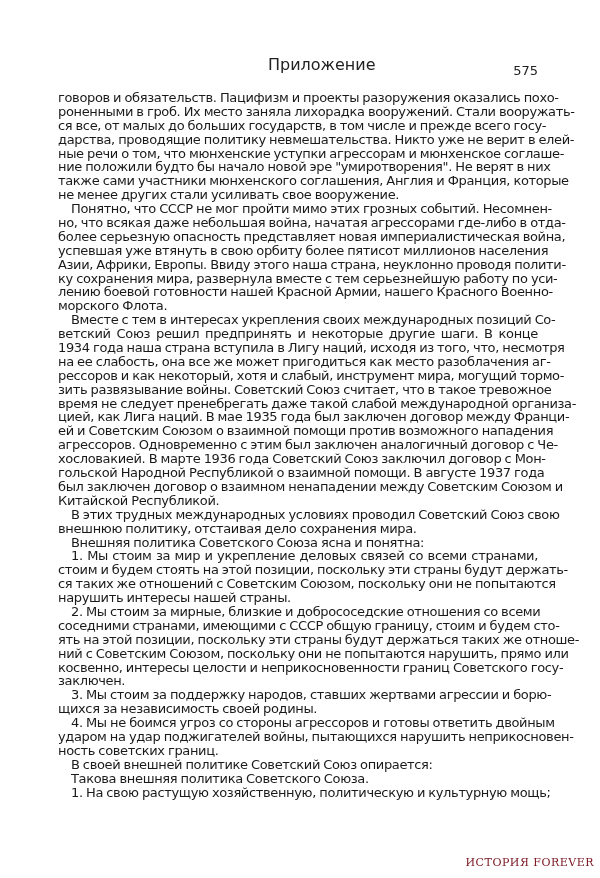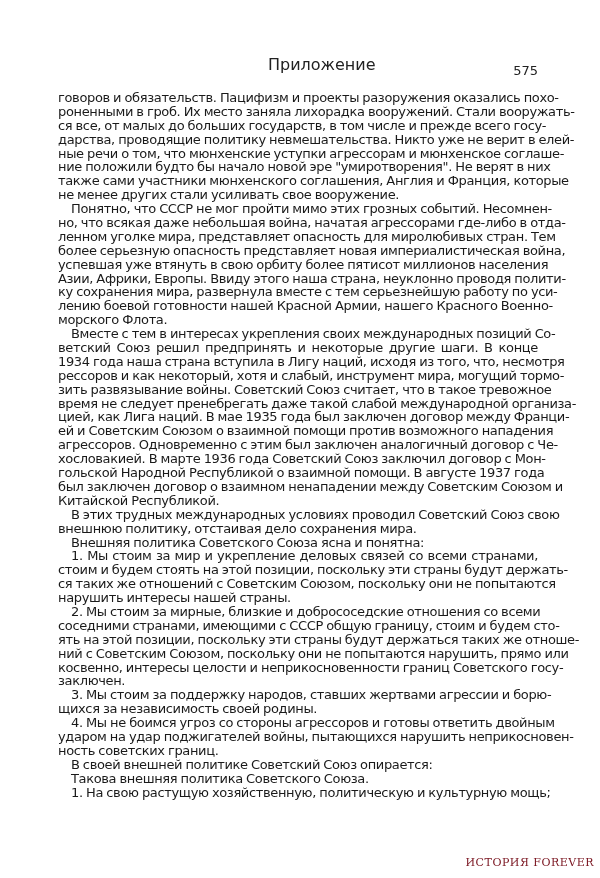--- a/index.html
+++ b/index.html
@@ -28,30 +28,30 @@
     <div class="line">говоров и обязательств. Пацифизм и проекты разоружения оказались похо-</div>
     <div class="line">роненными в гроб. Их место заняла лихорадка вооружений. Стали вооружать-</div>
     <div class="line">ся все, от малых до больших государств, в том числе и прежде всего госу-</div>
     <div class="line">дарства, проводящие политику невмешательства. Никто уже не верит в елей-</div>
     <div class="line">ные речи о том, что мюнхенские уступки агрессорам и мюнхенское соглаше-</div>
     <div class="line">ние положили будто бы начало новой эре "умиротворения". Не верят в них</div>
     <div class="line">также сами участники мюнхенского соглашения, Англия и Франция, которые</div>
     <div class="line last">не менее других стали усиливать свое вооружение.</div>
     <div class="line indent">Понятно, что СССР не мог пройти мимо этих грозных событий. Несомнен-</div>
     <div class="line">но, что всякая даже небольшая война, начатая агрессорами где-либо в отда-</div>
-    <div class="line">ленном уголке мира, представляет опасность для миролюбивых стран. Тем</div>
     <div class="line">более серьезную опасность представляет новая империалистическая война,</div>
     <div class="line">успевшая уже втянуть в свою орбиту более пятисот миллионов населения</div>
     <div class="line">Азии, Африки, Европы. Ввиду этого наша страна, неуклонно проводя полити-</div>
     <div class="line">ку сохранения мира, развернула вместе с тем серьезнейшую работу по уси-</div>
     <div class="line">лению боевой готовности нашей Красной Армии, нашего Красного Военно-</div>
     <div class="line last">морского Флота.</div>
     <div class="line indent">Вместе с тем в интересах укрепления своих международных позиций Со-</div>
     <div class="line">ветский Союз решил предпринять и некоторые другие шаги. В конце</div>
     <div class="line">1934 года наша страна вступила в Лигу наций, исходя из того, что, несмотря</div>
+    <div class="line">на ее слабость, она все же может пригодиться как место разоблачения аг-</div>
     <div class="line">рессоров и как некоторый, хотя и слабый, инструмент мира, могущий тормо-</div>
     <div class="line">зить развязывание войны. Советский Союз считает, что в такое тревожное</div>
     <div class="line">время не следует пренебрегать даже такой слабой международной организа-</div>
     <div class="line">цией, как Лига наций. В мае 1935 года был заключен договор между Франци-</div>
     <div class="line">ей и Советским Союзом о взаимной помощи против возможного нападения</div>
     <div class="line">агрессоров. Одновременно с этим был заключен аналогичный договор с Че-</div>
     <div class="line">хословакией. В марте 1936 года Советский Союз заключил договор с Мон-</div>
     <div class="line">гольской Народной Республикой о взаимной помощи. В августе 1937 года</div>
     <div class="line">был заключен договор о взаимном ненападении между Советским Союзом и</div>
     <div class="line last">Китайской Республикой.</div>

